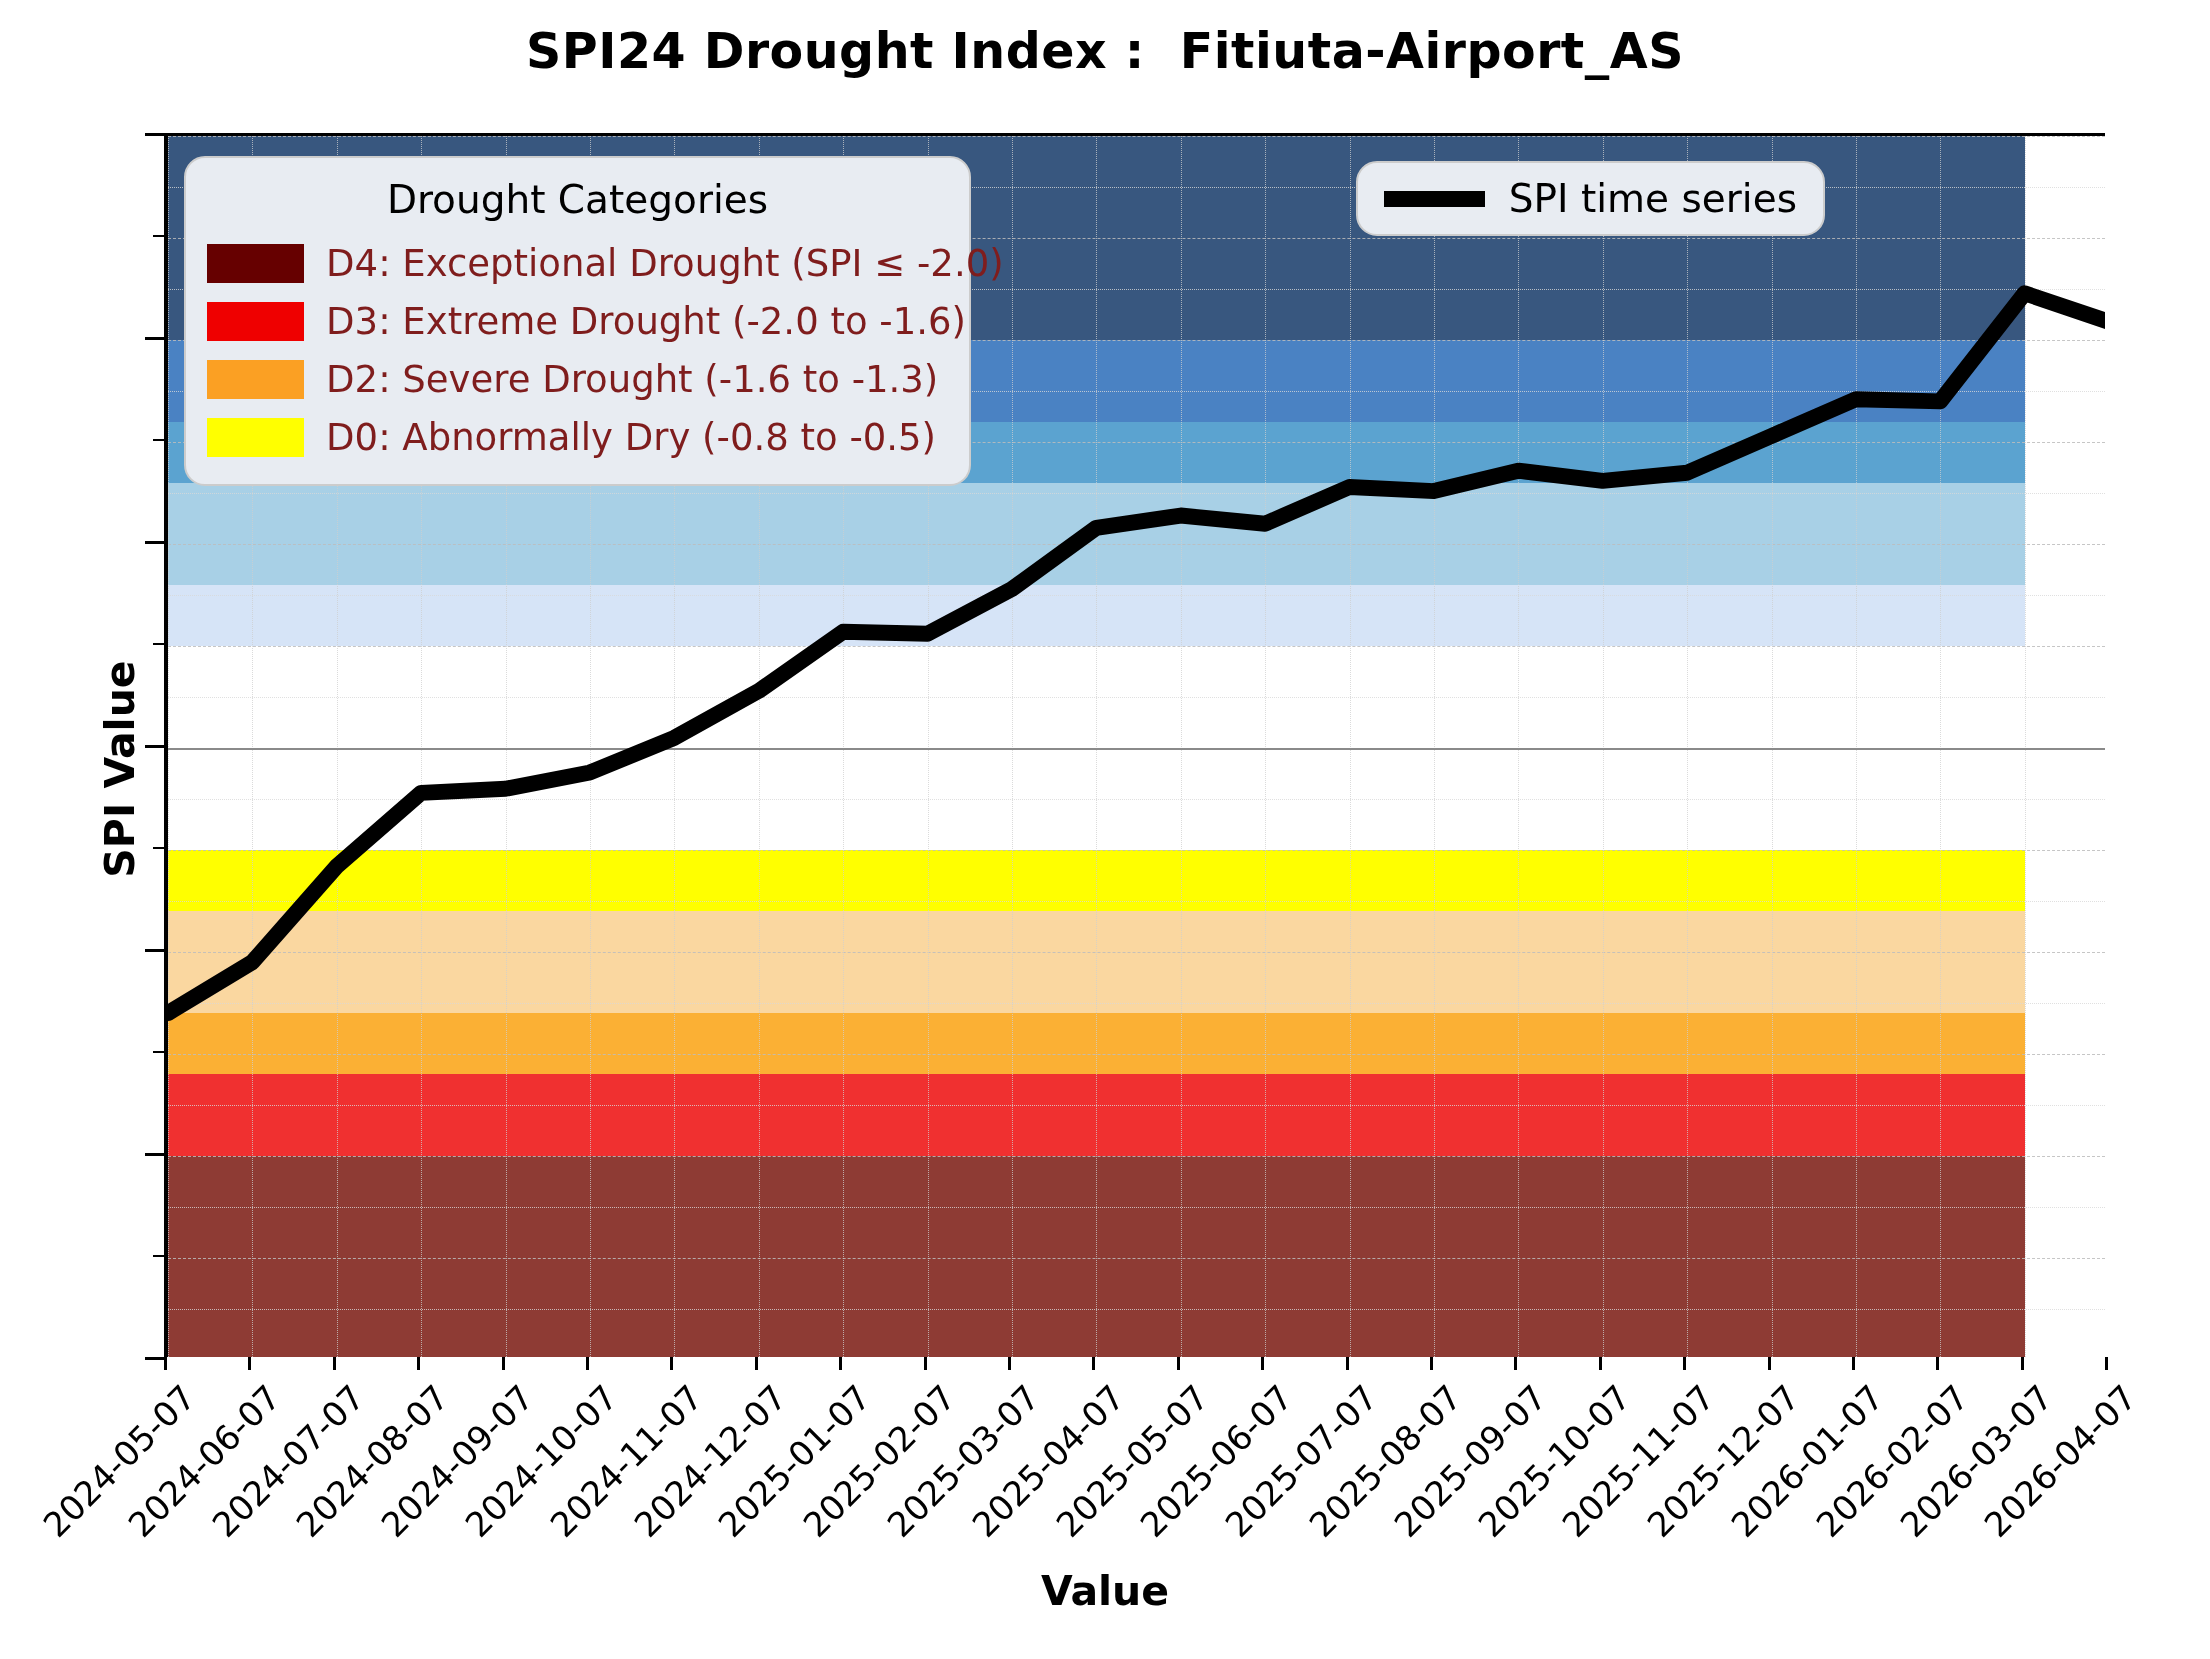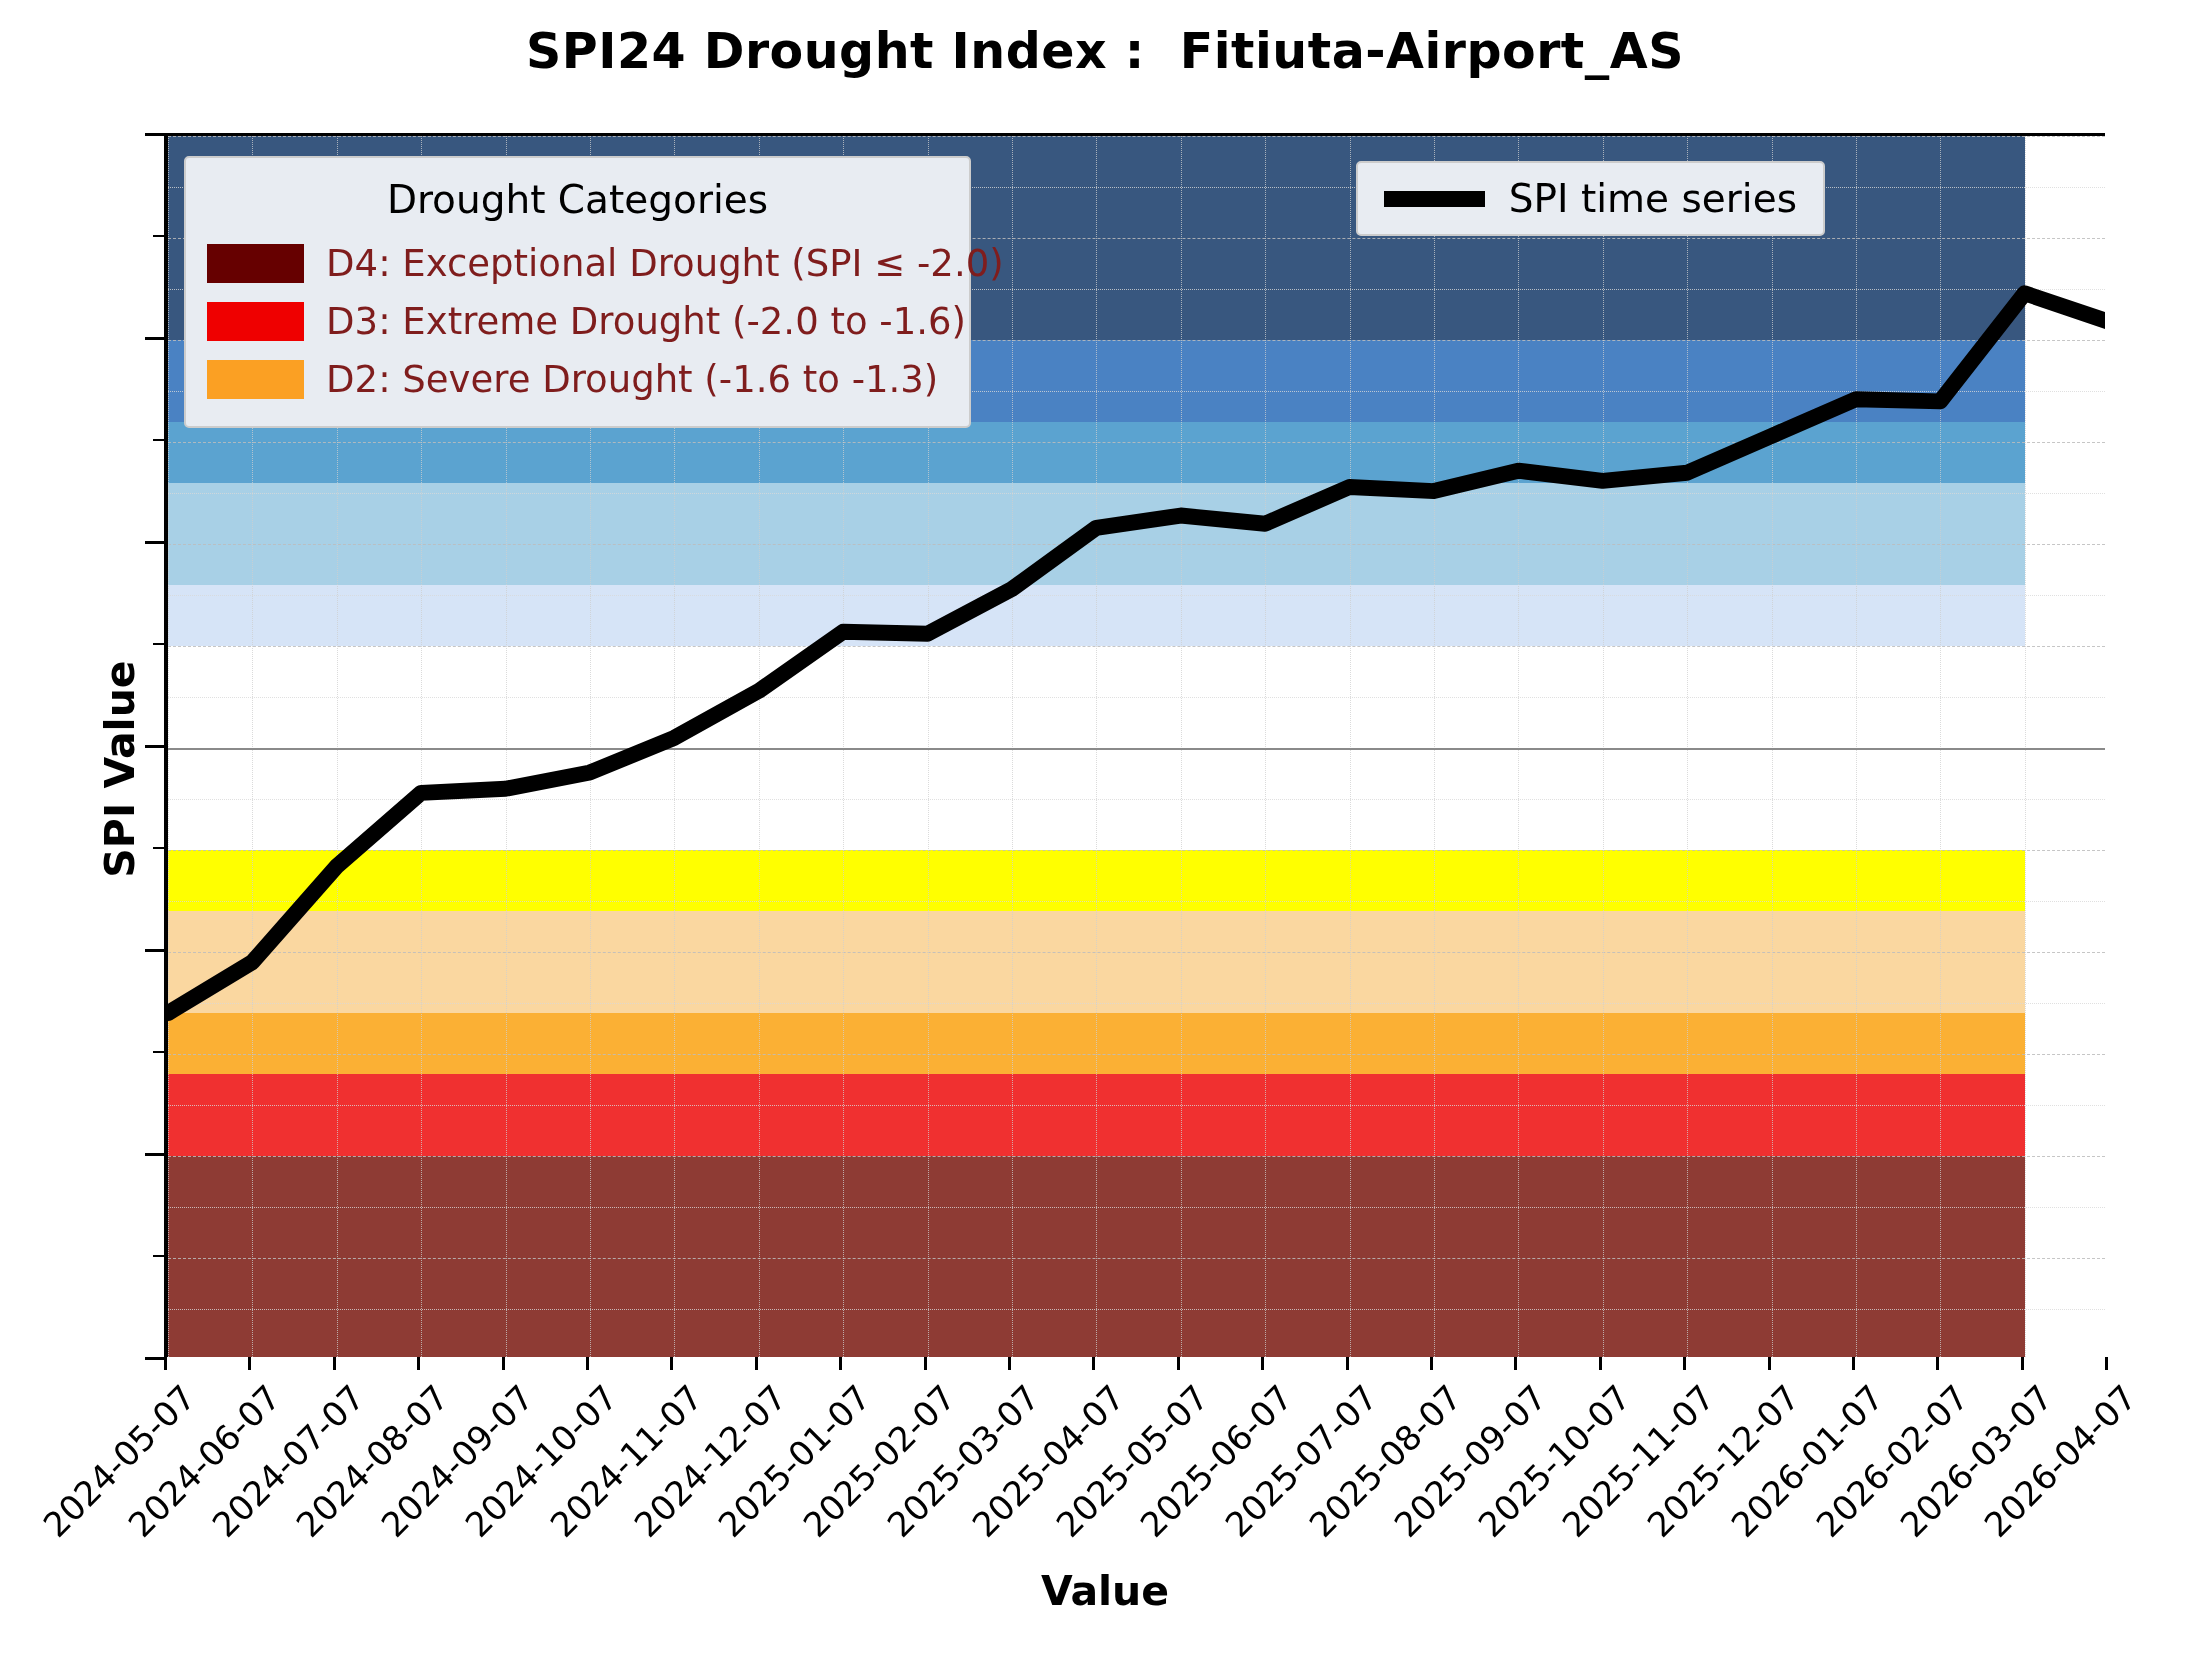--- a/index.html
+++ b/index.html
@@ -54,21 +54,21 @@
     font-weight:bold;font-size:41px;color:#000;white-space:nowrap;
     width:337px;text-align:center;
   }
   #xlabel{
     position:absolute;left:0;top:1567px;width:2210px;text-align:center;
     font-weight:bold;font-size:41px;color:#000;
   }
 
   
   .legendbox{
-    position:absolute;background:#e8ecf2;border:2.8px solid #ccc;border-radius:5px;
+    position:absolute;background:#e8ecf2;border:2.8px solid #ccc;border-radius:21px;
     box-shadow:0 0 0 0 rgba(0,0,0,0);
   }
   #cat-legend{left:184px;top:156px;width:787px;padding:13px 20.6px 17px 20.6px;box-sizing:border-box;}
   #cat-legend .ltitle{
     text-align:center;font-size:39px;color:#000;margin:5.6px 0 13px 0;
   }
   #cat-legend .lrow{display:flex;align-items:center;height:58px;}
   #cat-legend .swatch{width:97px;height:39px;margin-right:22.5px;flex:0 0 auto;}
   #cat-legend .ltext{font-size:37px;color:#7f1d1d;white-space:nowrap;}
 
@@ -237,20 +237,24 @@
           <span class="ltext">D4: Exceptional Drought (SPI ≤ -2.0)</span>
         </div>
         <div class="lrow">
           <span class="swatch" style="background: rgb(239, 0, 0);"></span>
           <span class="ltext">D3: Extreme Drought (-2.0 to -1.6)</span>
         </div>
         <div class="lrow">
           <span class="swatch" style="background: rgb(251, 160, 35);"></span>
           <span class="ltext">D2: Severe Drought (-1.6 to -1.3)</span>
         </div>
+        <div class="lrow">
+          <span class="swatch" style="background: rgb(255, 255, 0);"></span>
+          <span class="ltext">D0: Abnormally Dry (-0.8 to -0.5)</span>
+        </div>
       </div>
   </div>
 
   <div class="legendbox" id="series-legend">
     <span class="lineswatch"></span>
     <span class="ltext">SPI time series</span>
   </div>
 
 </div>
 

